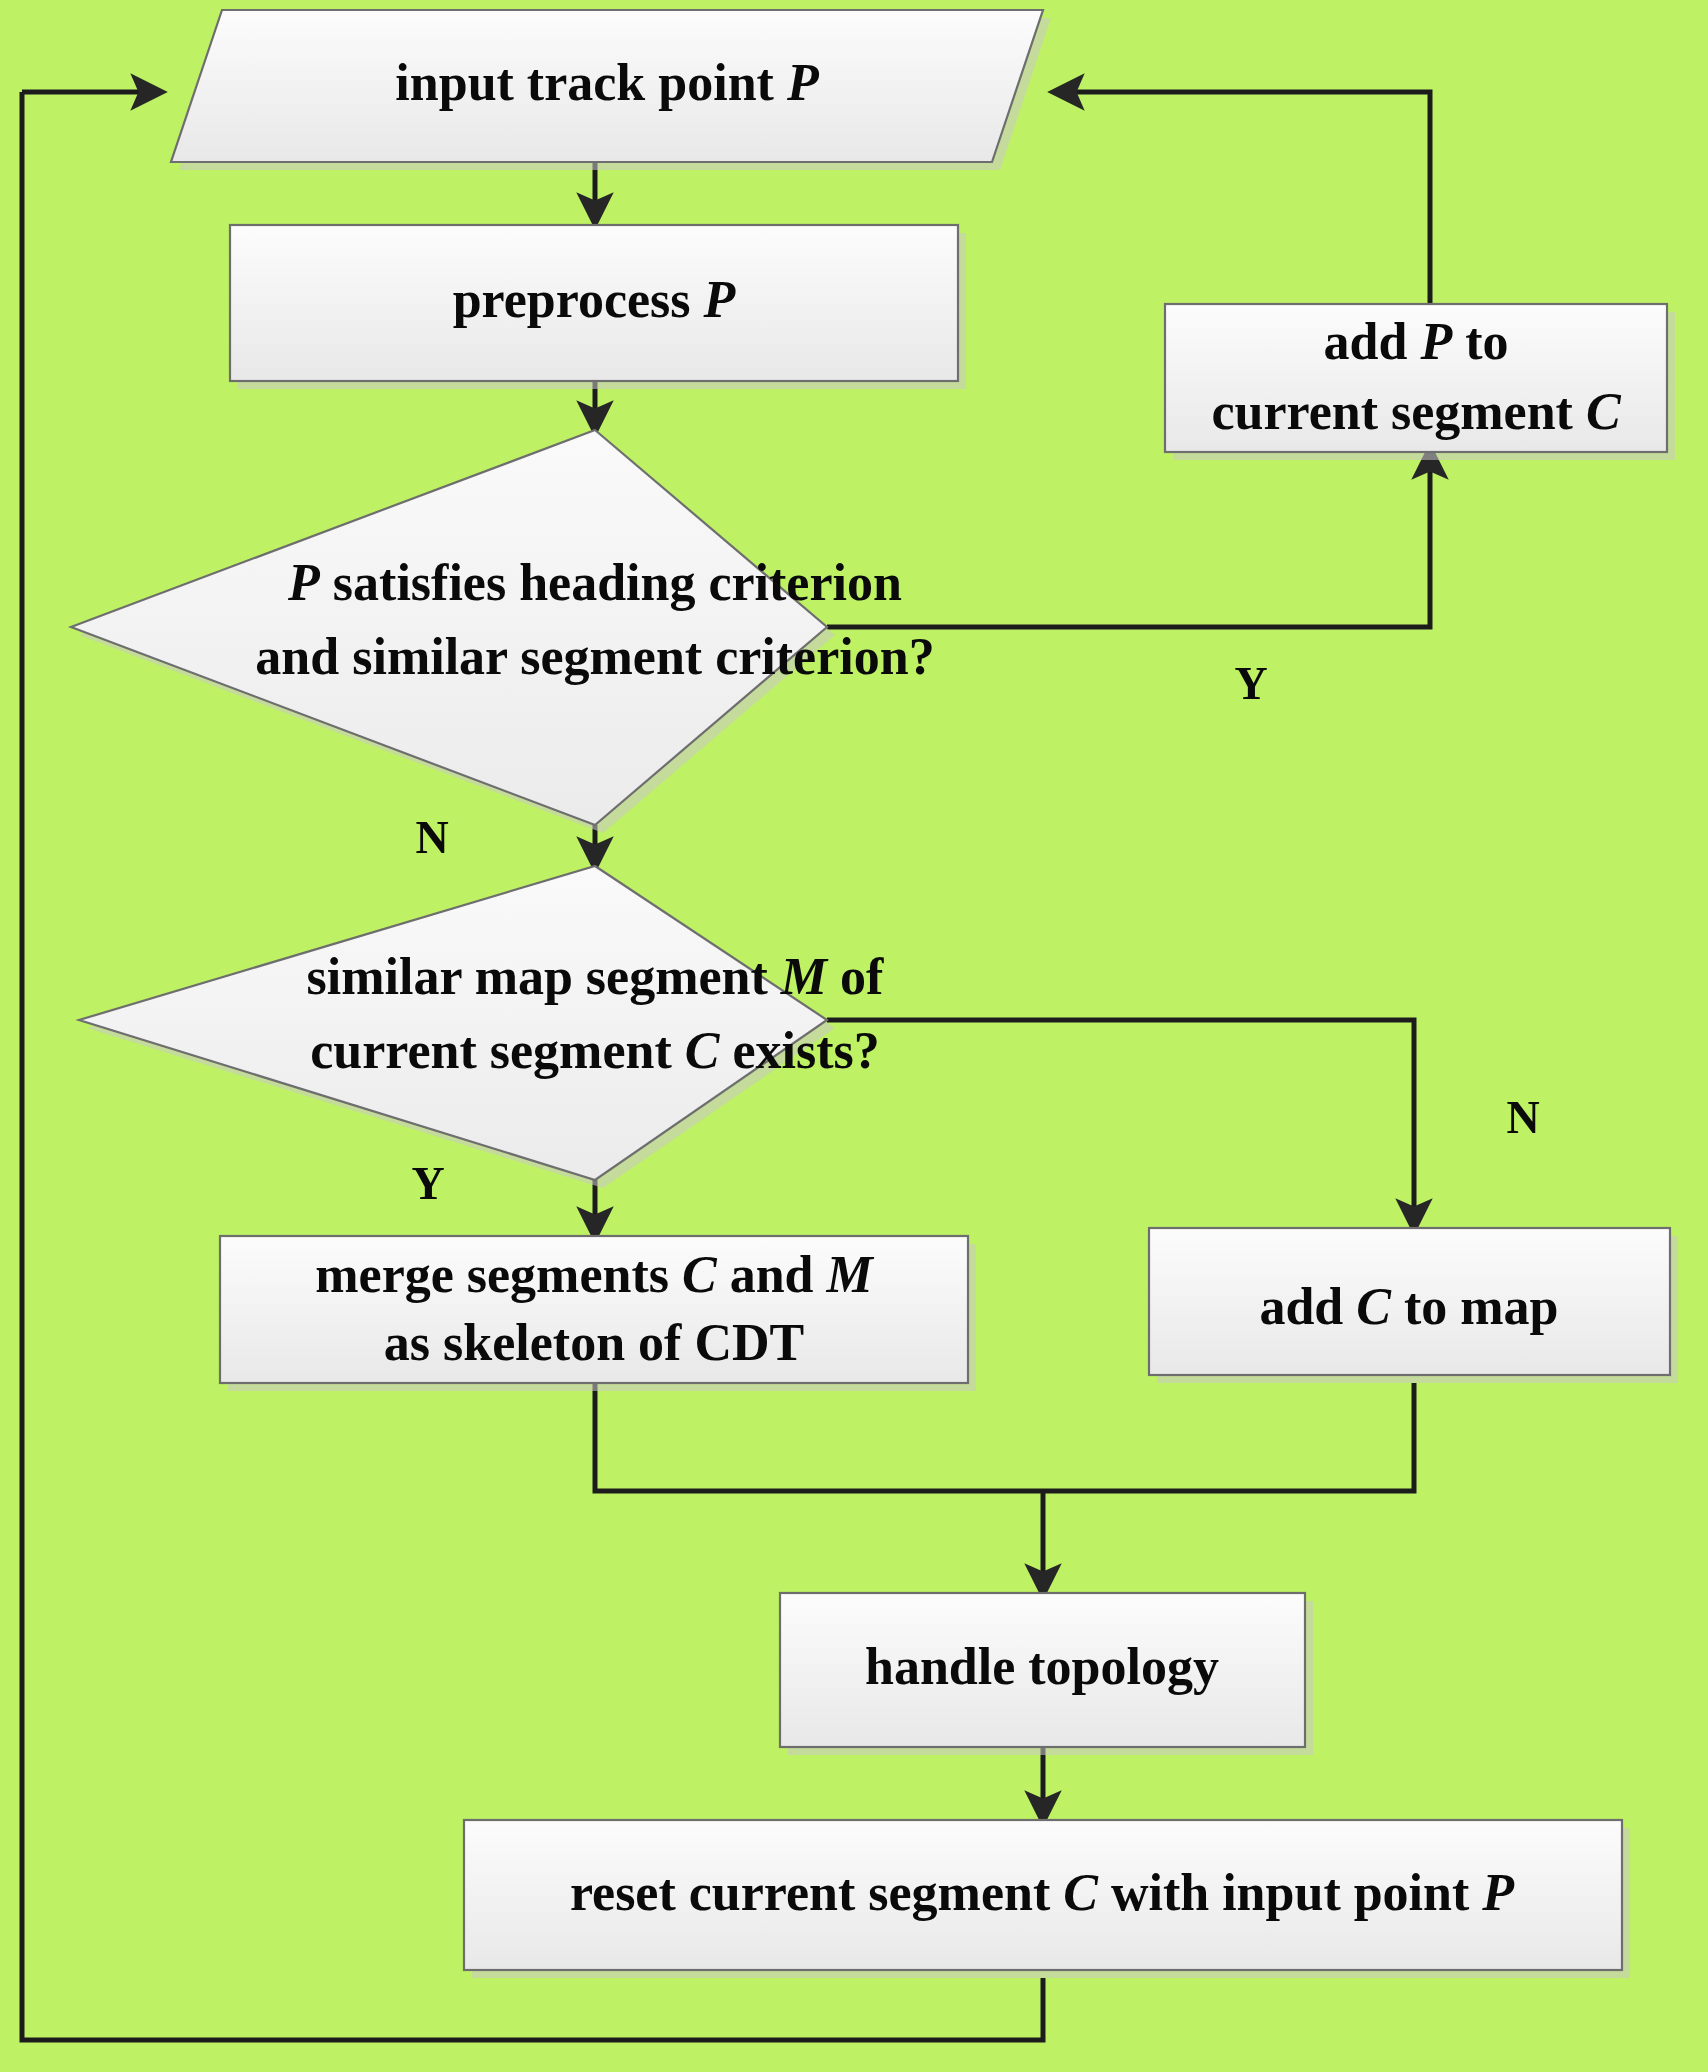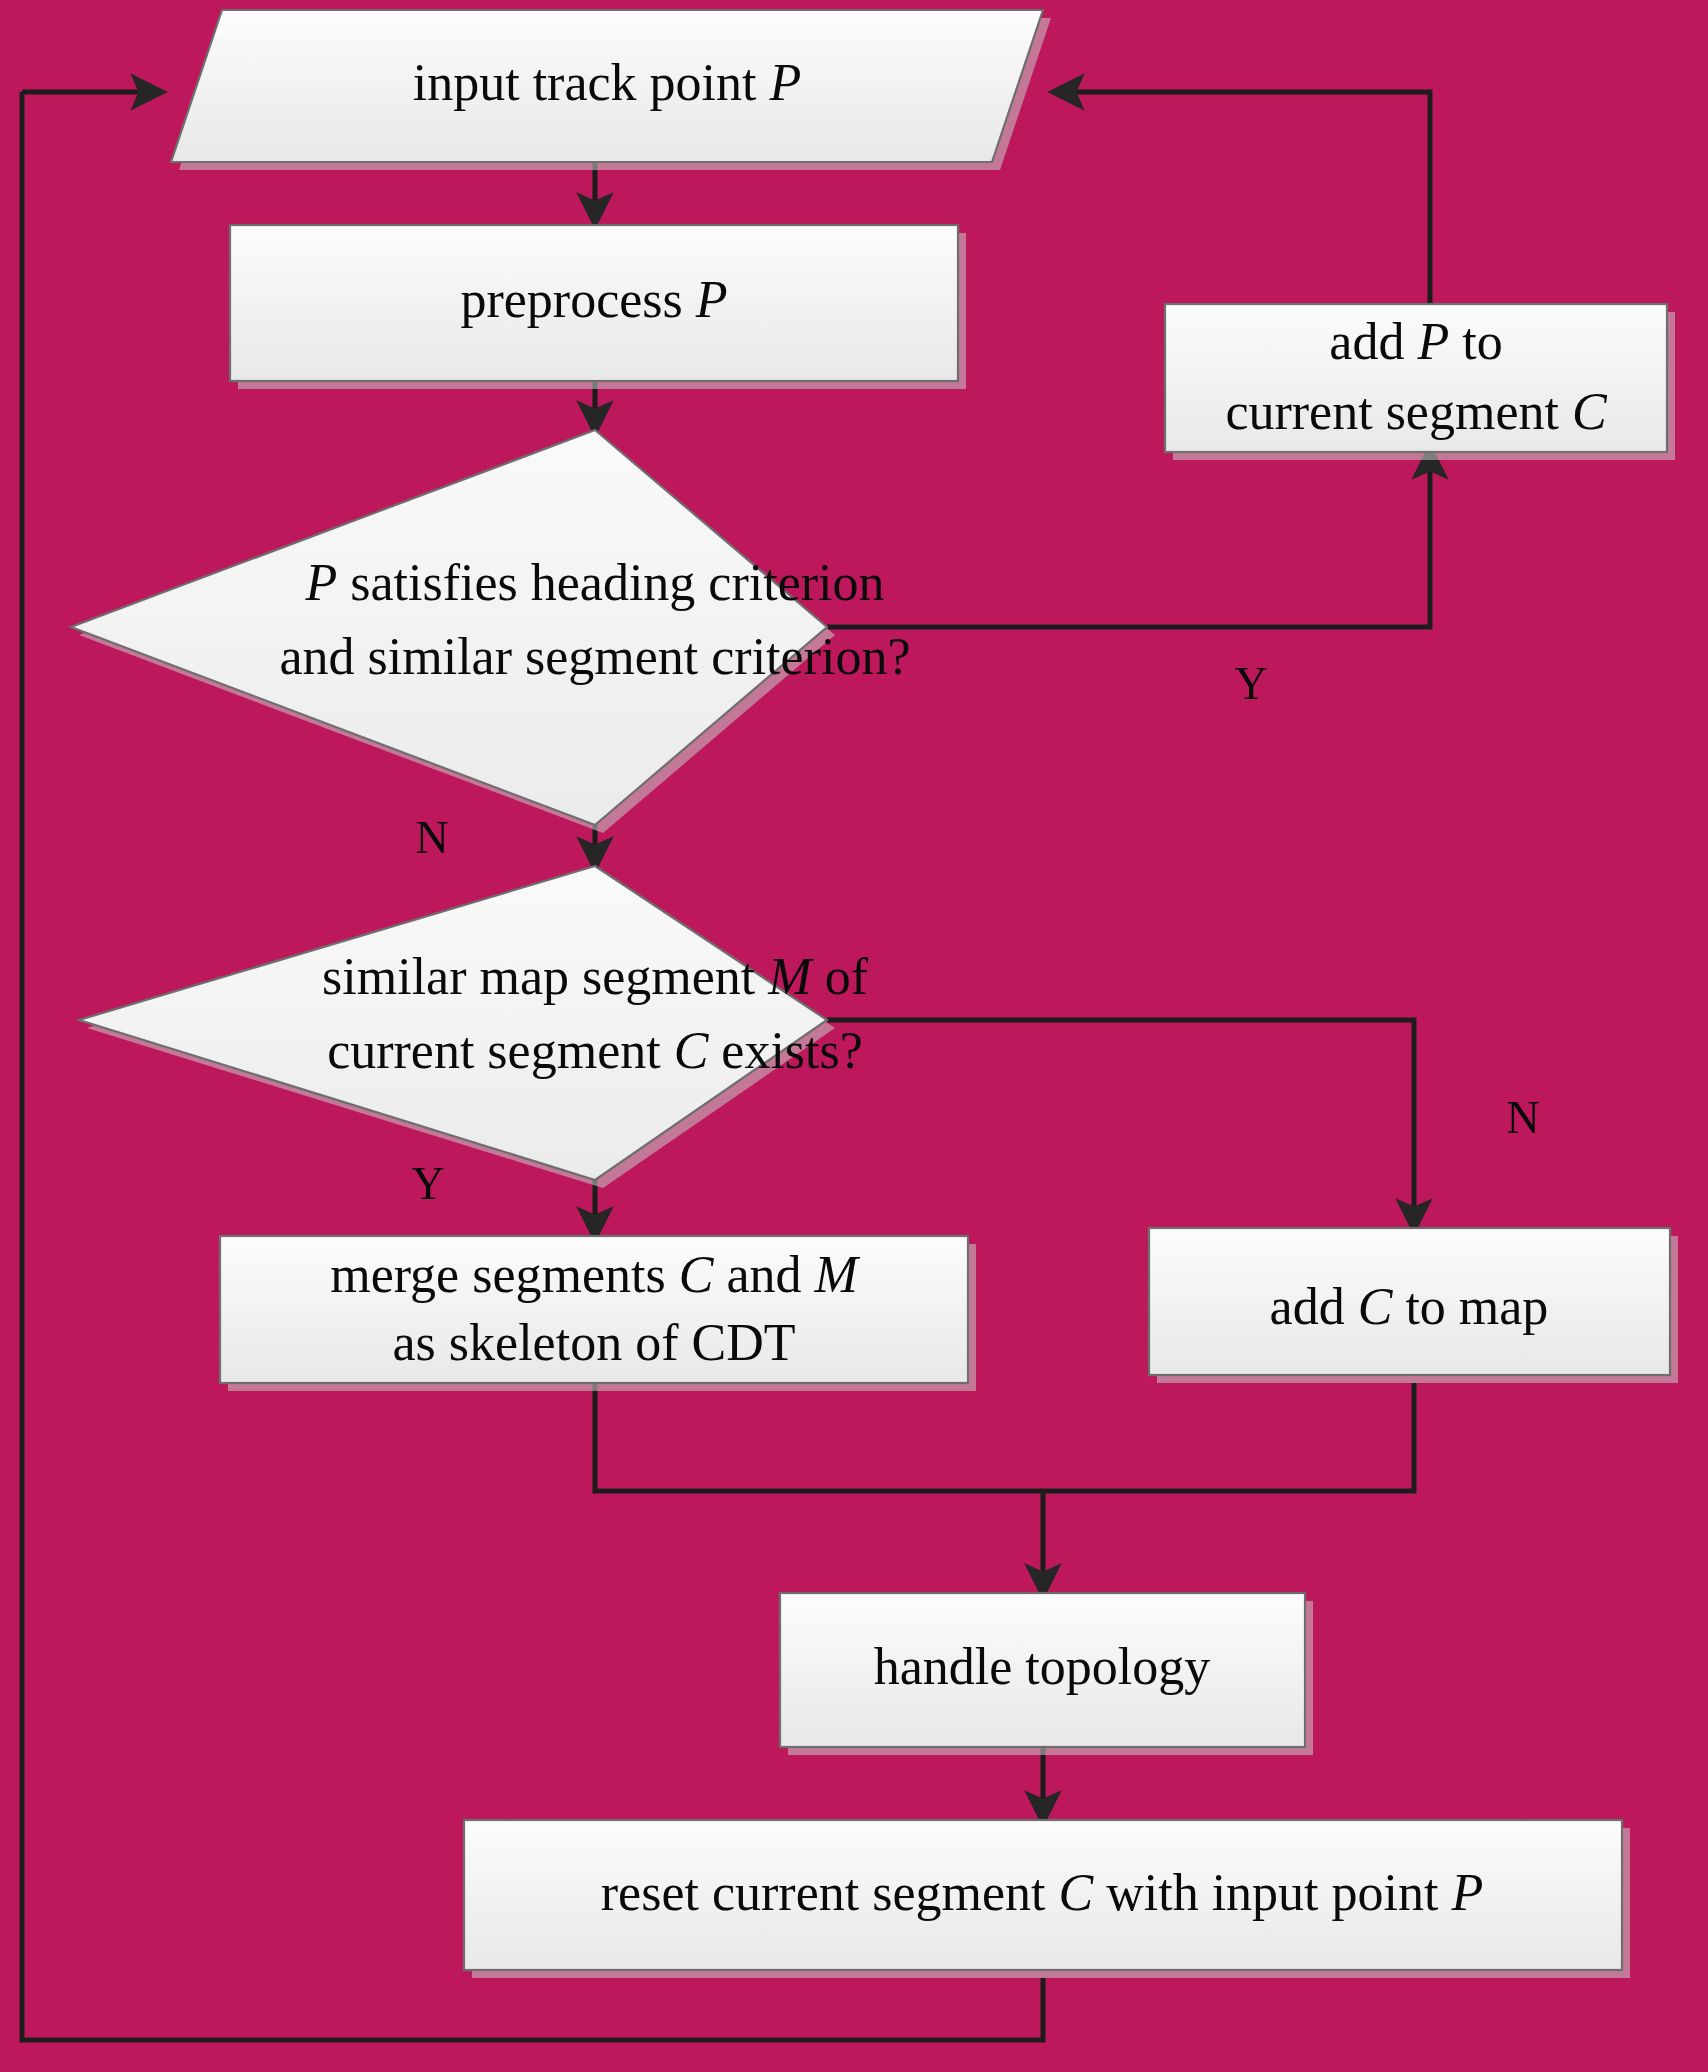--- a/index.html
+++ b/index.html
@@ -10,21 +10,22 @@
   body {
     width: 1708px;
     height: 2072px;
     font-family: "Liberation Serif", "DejaVu Serif", serif;
     overflow: hidden;
   }
   #flowchart-root {
     position: relative;
     width: 1708px;
     height: 2072px;
-    background: #be185d;
+    background: #bef264;
+    font-weight: bold;
   }
   svg.chart-canvas {
     position: absolute;
     left: 0;
     top: 0;
     width: 1708px;
     height: 2072px;
     display: block;
   }
   .node-label {

